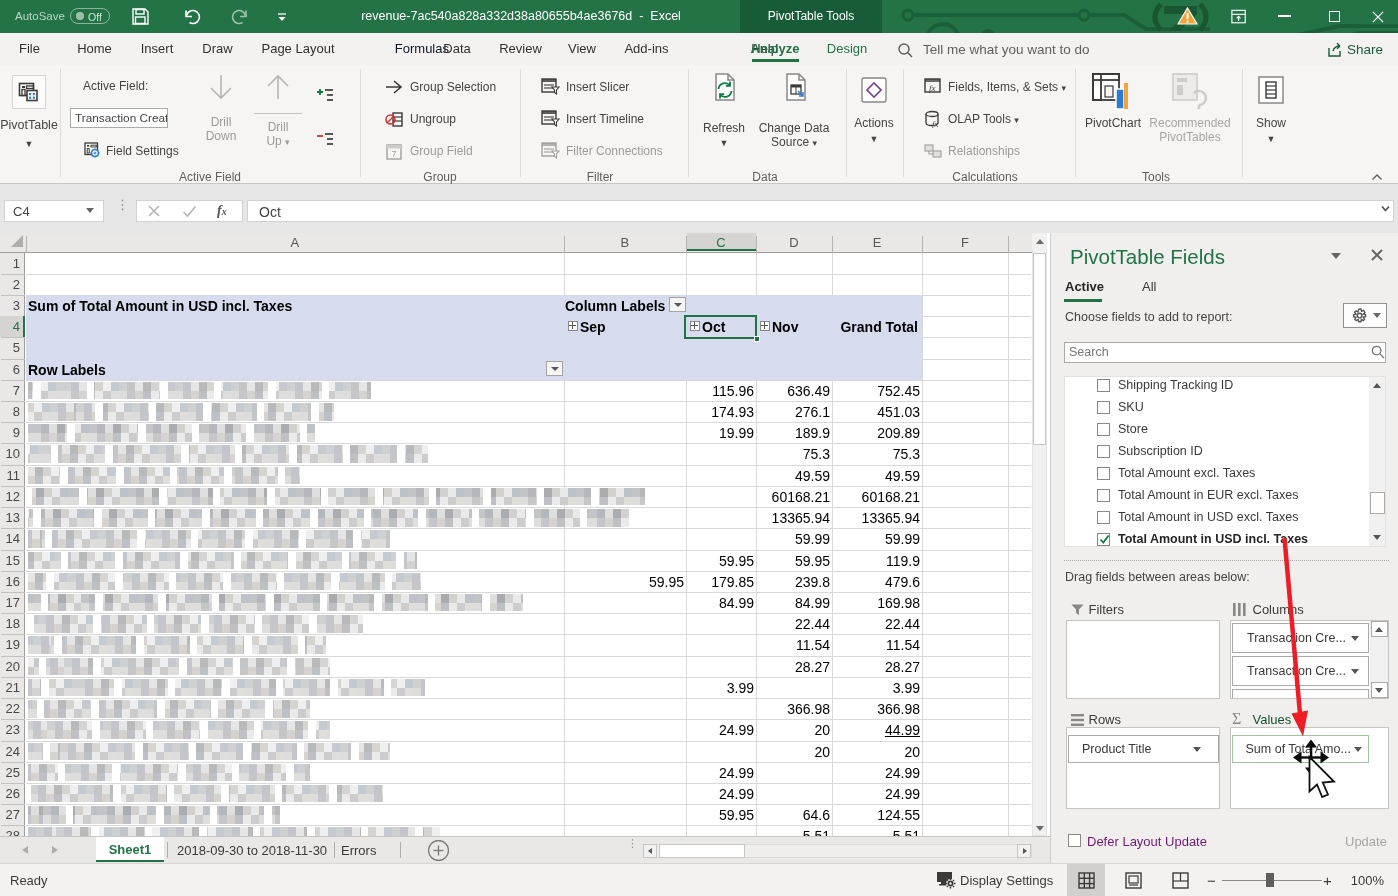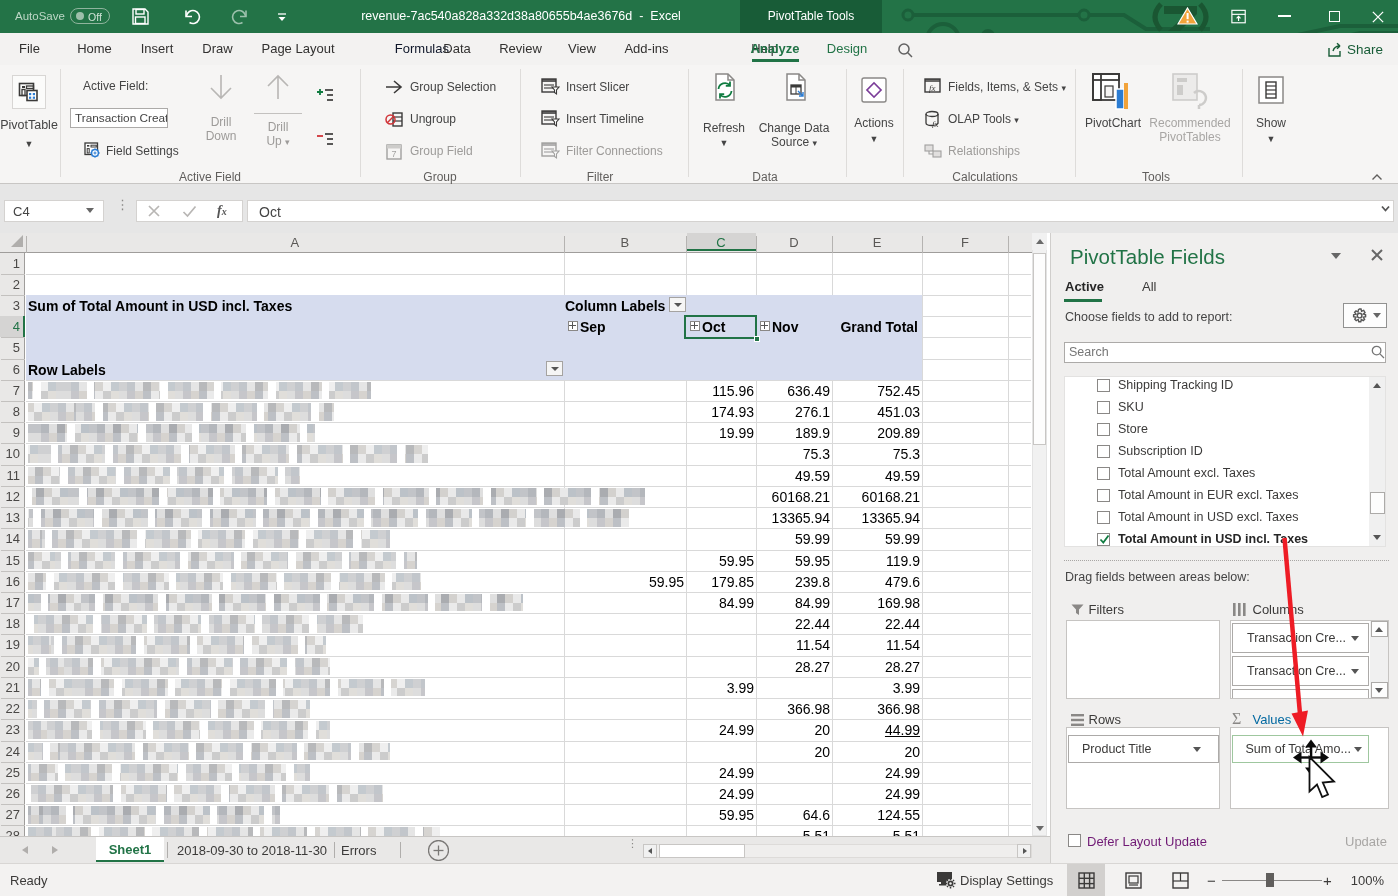--- a/index.html
+++ b/index.html
@@ -74,20 +74,21 @@
 <div class="ab" style="left:522px;top:8px;width:120px;text-align:center;font-size:13px;color:#323130;">View</div>
 <div class="ab" style="left:586.5px;top:8px;width:120px;text-align:center;font-size:13px;color:#323130;">Add-ins</div>
 <div class="ab" style="left:658px;top:8px;width:120px;text-align:right;font-size:13px;color:#323130;">Help</div>
 <div class="ab" style="left:715px;top:8px;width:120px;text-align:center;font-size:13px;color:#217346;font-weight:bold;">Analyze</div>
 <div class="ab" style="left:752px;top:26px;width:47px;height:3px;background:#217346;"></div>
 <div class="ab" style="left:787px;top:8px;width:120px;text-align:center;font-size:13px;color:#217346;">Design</div>
 <svg class="ab" style="left:897px;top:9px;" width="17" height="17" viewBox="0 0 17 17">
 <circle cx="7" cy="7" r="5" fill="none" stroke="#616161" stroke-width="1.5"></circle>
 <line x1="10.8" y1="10.8" x2="15" y2="15" stroke="#616161" stroke-width="1.5"></line>
 </svg>
+<div class="ab" style="left:923px;top:9px;width:400px;font-size:13.5px;color:#5f5f5f;">Tell me what you want to do</div>
 <svg class="ab" style="left:1327px;top:9px;" width="17" height="16" viewBox="0 0 17 16">
 <path d="M2 6 L2 14 L13 14 L13 9" fill="none" stroke="#185c37" stroke-width="1.4"></path>
 <path d="M6 9 C7 5.5 9.5 4 13 4 M13 4 L10 1.2 M13 4 L10 6.8" fill="none" stroke="#185c37" stroke-width="1.4"></path>
 </svg>
 <div class="ab" style="left:1347px;top:9px;font-size:13.5px;color:#185c37;">Share</div>
 </div>
 <div class="ab" style="left:0;top:65px;width:1398px;height:119px;background:#f6f5f4;border-bottom:1px solid #c8c6c4;">
 <div class="ab" style="left:60px;top:4px;width:1px;height:108px;background:#dedcda;"></div>
 <div class="ab" style="left:360px;top:4px;width:1px;height:108px;background:#dedcda;"></div>
 <div class="ab" style="left:520px;top:4px;width:1px;height:108px;background:#dedcda;"></div>
@@ -645,21 +646,21 @@
 <div class="ab" style="left:323.5px;top:455px;width:0;height:0;border-left:4px solid transparent;border-right:4px solid transparent;border-top:5px solid #555;"></div>
 <svg class="ab" style="left:20px;top:481px;" width="13" height="12" viewBox="0 0 13 12">
 <g fill="#8a8886">
         <rect x="0" y="0" width="13" height="2.4"></rect>
         <rect x="0" y="4.8" width="13" height="2.4"></rect>
         <rect x="0" y="9.6" width="13" height="2.4"></rect>
       </g>
 </svg>
 <div class="ab" style="left:37.5px;top:479px;font-size:13px;color:#3b3a39;">Rows</div>
 <div class="ab" style="left:181px;top:477px;font-size:16px;color:#8a8886;font-family:'Liberation Serif',serif;">Σ</div>
-<div class="ab" style="left:201.5px;top:479px;font-size:13px;color:#0369a1;">Values</div>
+<div class="ab" style="left:201.5px;top:479px;font-size:13px;color:#14532d;">Values</div>
 <div class="ab" style="left:15px;top:493.5px;width:154px;height:82px;background:#fff;border:1px solid #c6c4c2;"></div>
 <div class="ab" style="left:16.5px;top:502px;width:151px;height:27.5px;background:#fff;border:1px solid #acaaa8;"></div>
 <div class="ab" style="left:31px;top:508.5px;font-size:12.5px;color:#3b3a39;">Product Title</div>
 <div class="ab" style="left:142px;top:513.5px;width:0;height:0;border-left:4.5px solid transparent;border-right:4.5px solid transparent;border-top:5px solid #555;"></div>
 <div class="ab" style="left:179px;top:493.5px;width:159px;height:82px;background:#fff;border:1px solid #c6c4c2;"></div>
 <div class="ab" style="left:180.5px;top:502px;width:137px;height:27.5px;background:#fff;border:1px solid #9fc79f;"></div>
 <div class="ab" style="left:194.5px;top:508.5px;font-size:12.5px;color:#3b3a39;">Sum of Tota Amo...</div>
 <div class="ab" style="left:303px;top:513.5px;width:0;height:0;border-left:4.5px solid transparent;border-right:4.5px solid transparent;border-top:5px solid #555;"></div>
 <div class="ab" style="left:17px;top:601px;width:13px;height:13px;background:#fff;border:1px solid #8a8886;"></div>
 <div class="ab" style="left:36px;top:601px;font-size:13px;color:#701a75;">Defer Layout Update</div>

